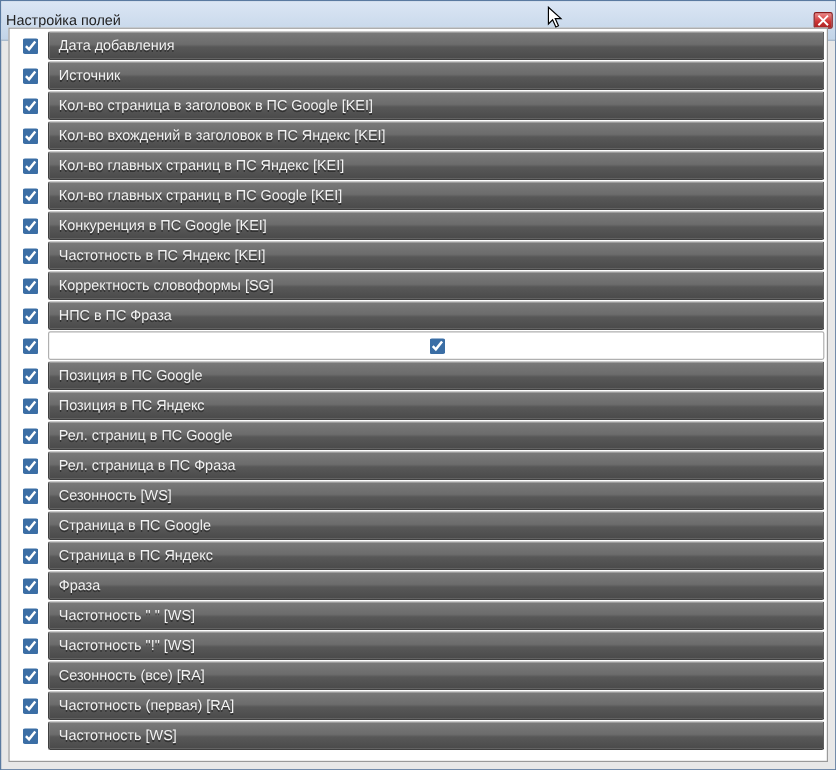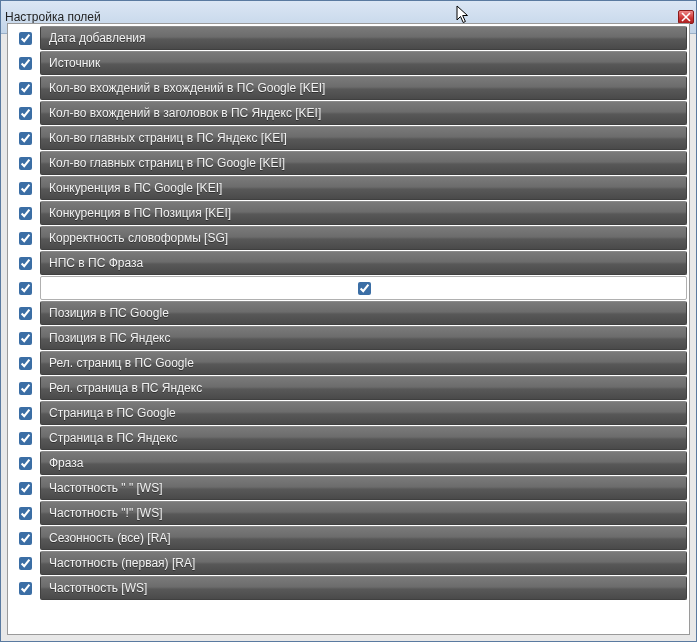--- a/index.html
+++ b/index.html
@@ -138,21 +138,21 @@
         </div>
         <div class="label-cell">
           <span>Источник</span>
         </div>
       </div>
       <div class="row">
         <div class="chk-cell">
           <input type="checkbox" checked="" style="">
         </div>
         <div class="label-cell">
-          <span>Кол-во вхождений в вхождений в ПС Google [KEI]</span>
+          <span>Кол-во страница в заголовок в ПС Google [KEI]</span>
         </div>
       </div>
       <div class="row">
         <div class="chk-cell">
           <input type="checkbox" checked="" style="">
         </div>
         <div class="label-cell">
           <span>Кол-во вхождений в заголовок в ПС Яндекс [KEI]</span>
         </div>
       </div>
@@ -178,21 +178,21 @@
         </div>
         <div class="label-cell">
           <span>Конкуренция в ПС Google [KEI]</span>
         </div>
       </div>
       <div class="row">
         <div class="chk-cell">
           <input type="checkbox" checked="" style="">
         </div>
         <div class="label-cell">
-          <span>Конкуренция в ПС Позиция [KEI]</span>
+          <span>Частотность в ПС Яндекс [KEI]</span>
         </div>
       </div>
       <div class="row">
         <div class="chk-cell">
           <input type="checkbox" checked="" style="">
         </div>
         <div class="label-cell">
           <span>Корректность словоформы [SG]</span>
         </div>
       </div>
@@ -234,21 +234,29 @@
         </div>
         <div class="label-cell">
           <span>Рел. страниц в ПС Google</span>
         </div>
       </div>
       <div class="row">
         <div class="chk-cell">
           <input type="checkbox" checked="" style="">
         </div>
         <div class="label-cell">
-          <span>Рел. страница в ПС Яндекс</span>
+          <span>Рел. страница в ПС Фраза</span>
+        </div>
+      </div>
+      <div class="row">
+        <div class="chk-cell">
+          <input type="checkbox" checked="" style="">
+        </div>
+        <div class="label-cell">
+          <span>Сезонность [WS]</span>
         </div>
       </div>
       <div class="row">
         <div class="chk-cell">
           <input type="checkbox" checked="" style="">
         </div>
         <div class="label-cell">
           <span>Страница в ПС Google</span>
         </div>
       </div>

